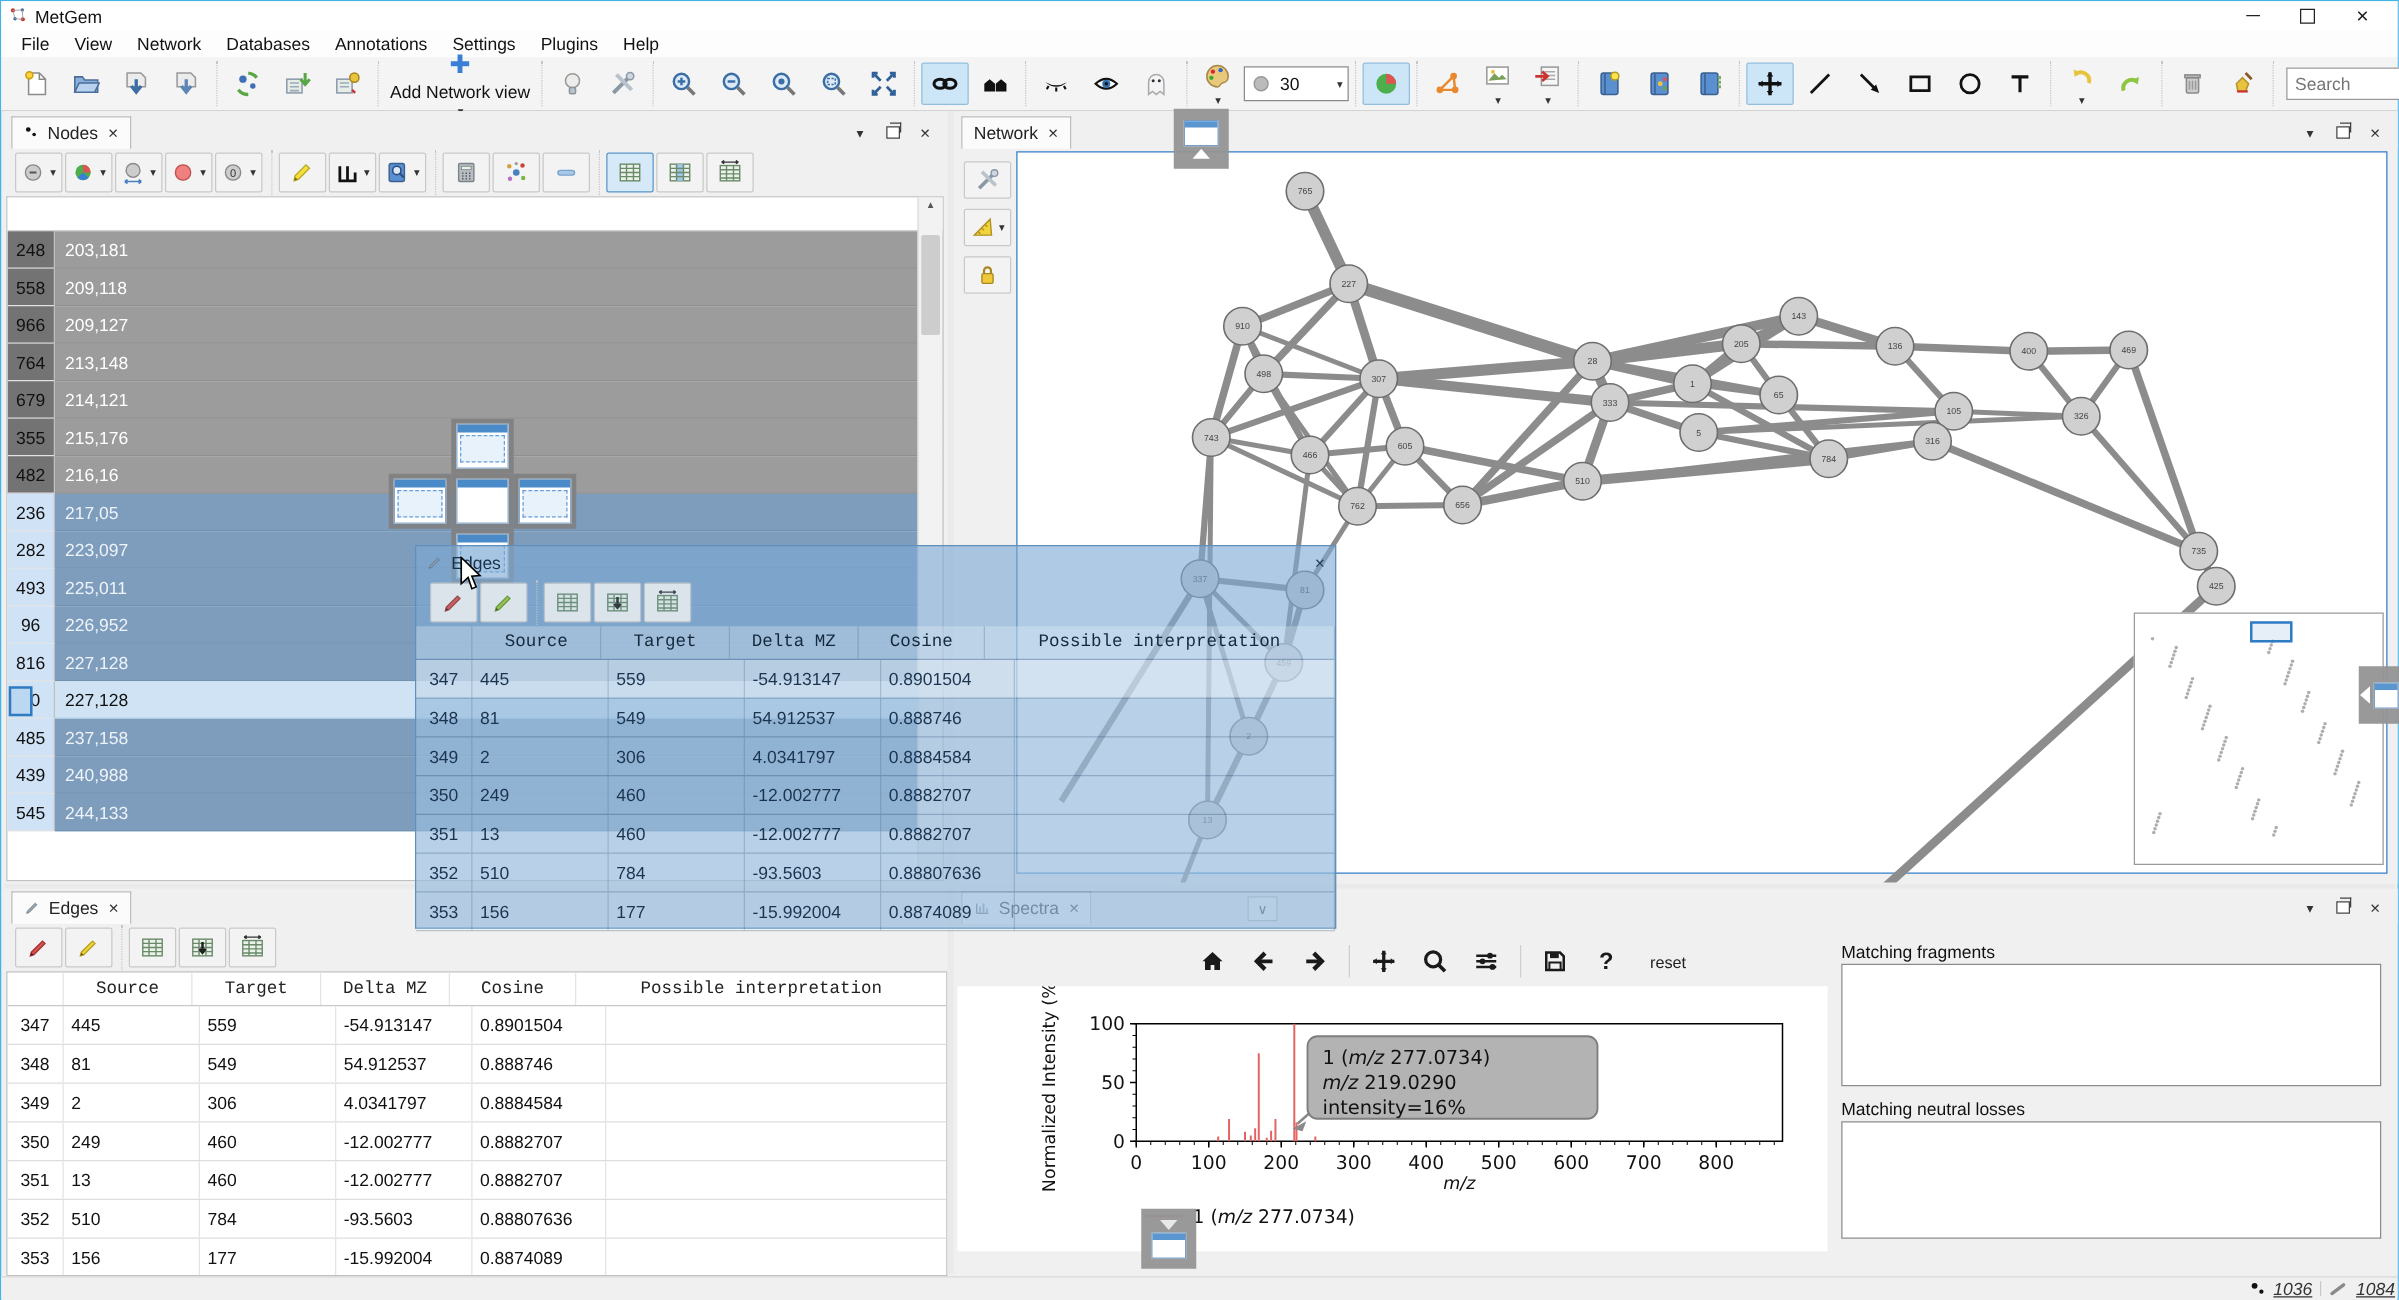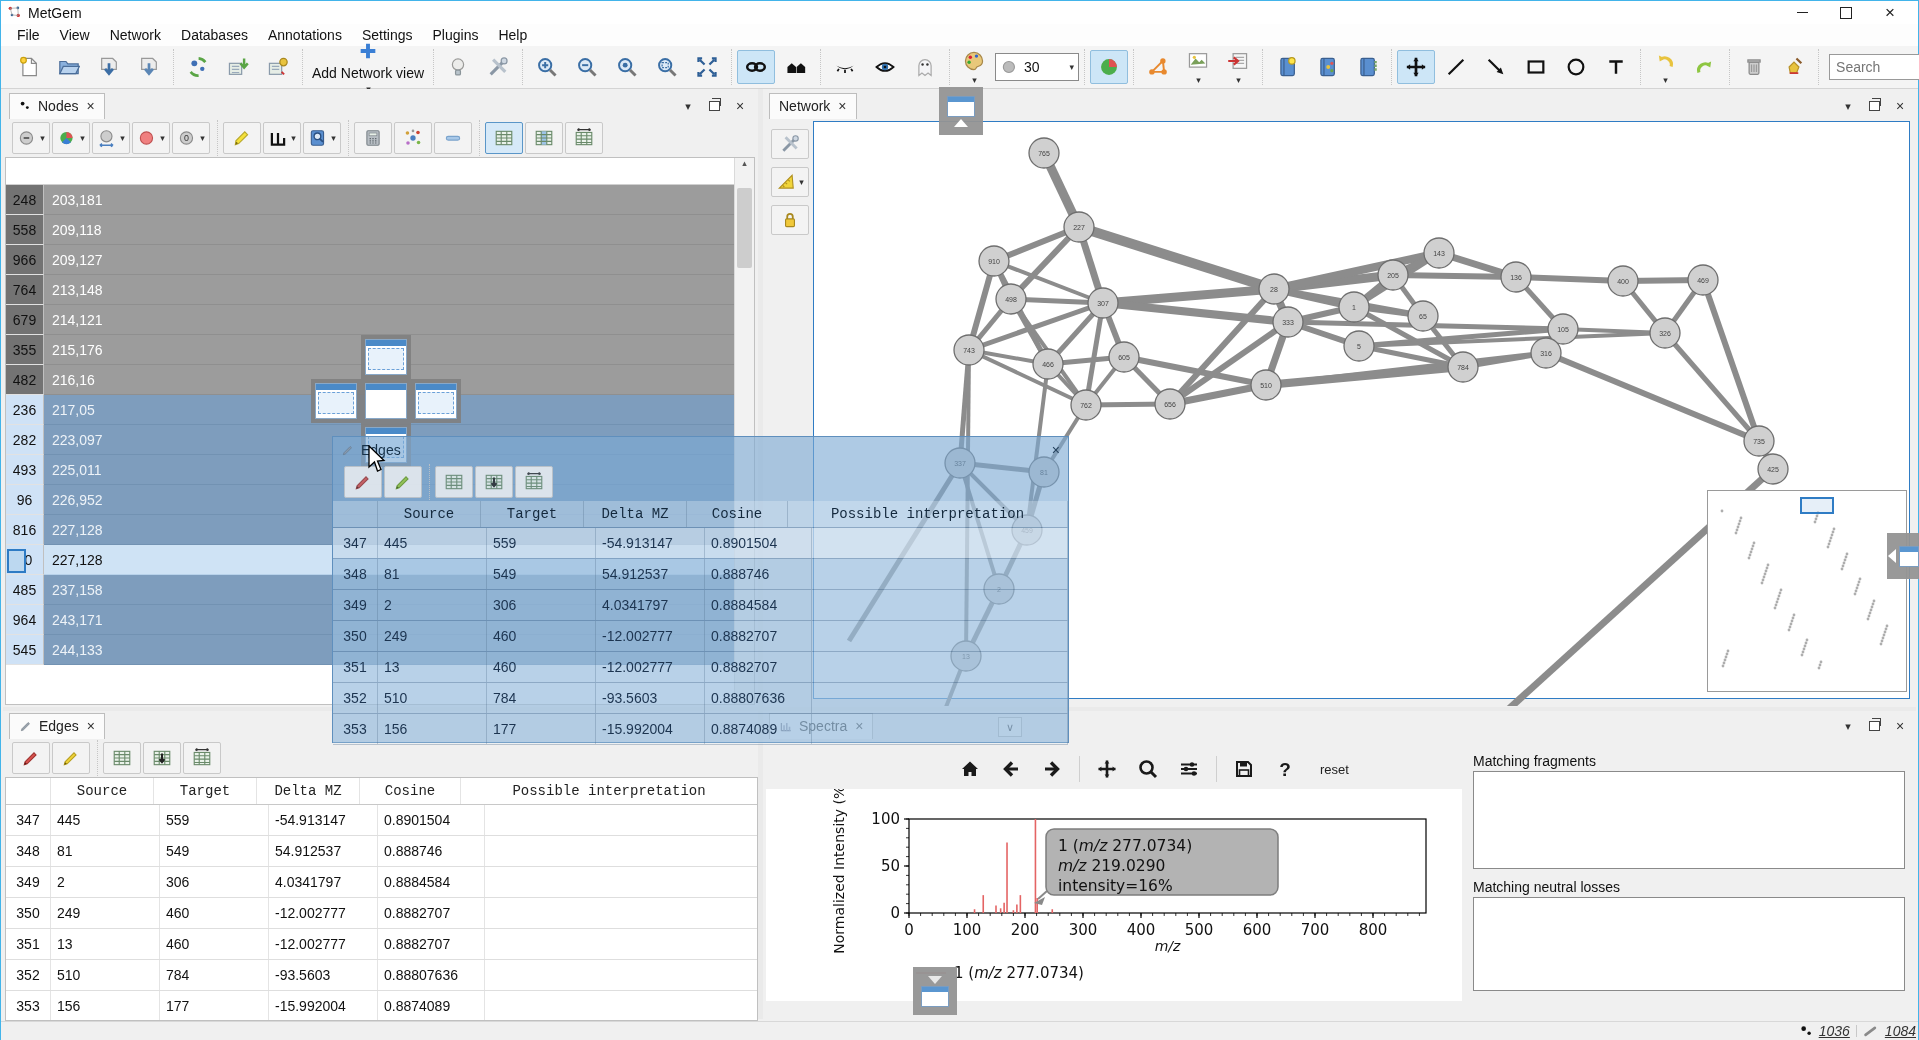--- a/index.html
+++ b/index.html
@@ -649,23 +649,23 @@
             <div class="nrow-v">227,128</div>
           </div>
           <div class="nrow selected">
             <div class="nrow-h">
               <span>485</span>
             </div>
             <div class="nrow-v">237,158</div>
           </div>
           <div class="nrow selected">
             <div class="nrow-h">
-              <span>964</span>
-            </div>
-            <div class="nrow-v">243,171</div>
+              <span>439</span>
+            </div>
+            <div class="nrow-v">240,988</div>
           </div>
           <div class="nrow selected">
             <div class="nrow-h">
               <span>545</span>
             </div>
             <div class="nrow-v">244,133</div>
           </div>
         </div>
       <div class="vscroll">
         <span>▴</span>

